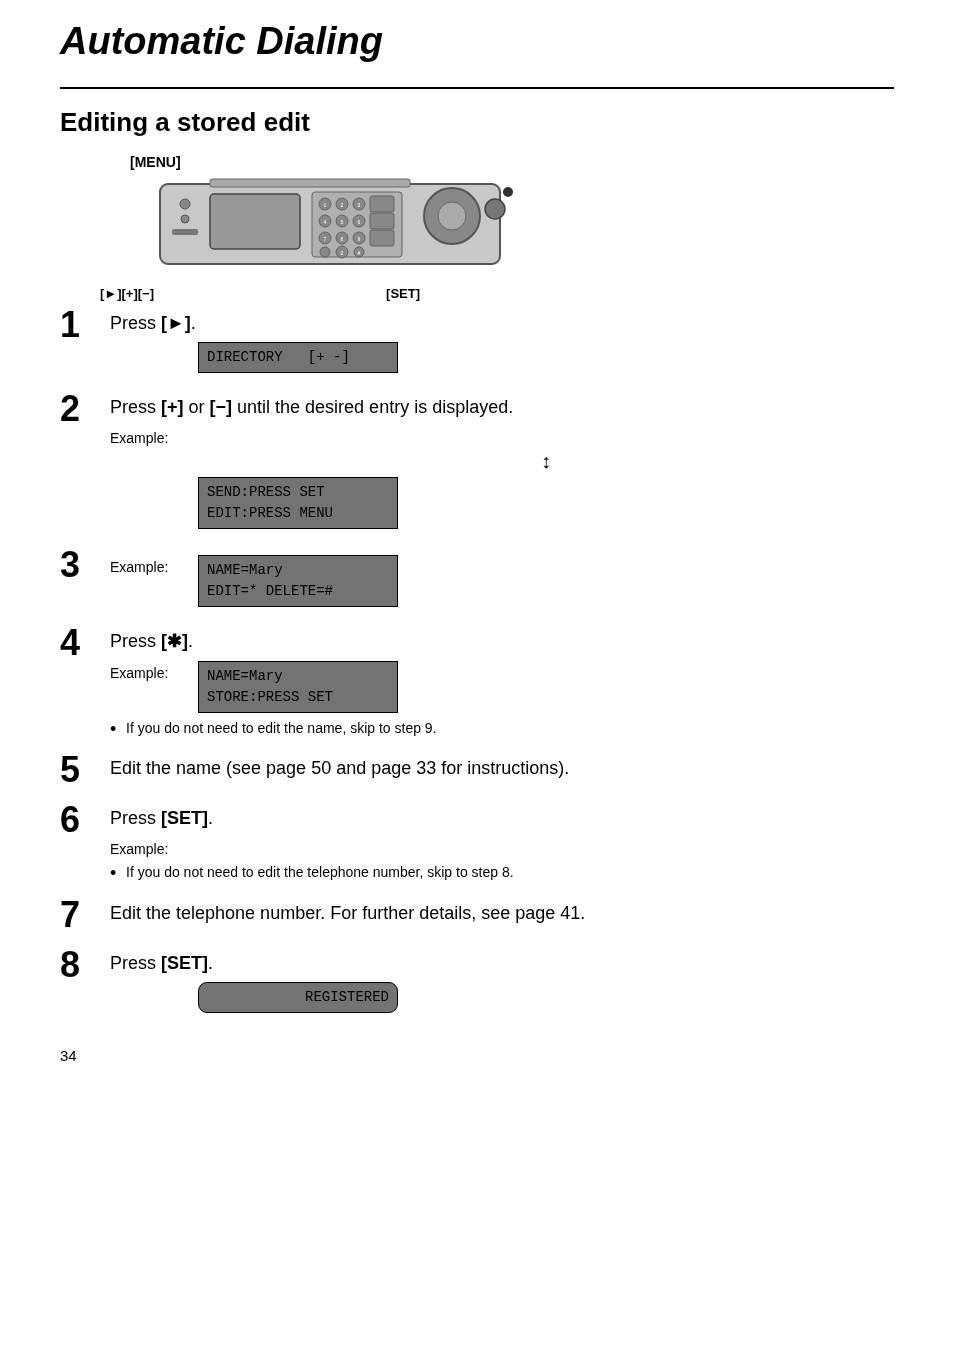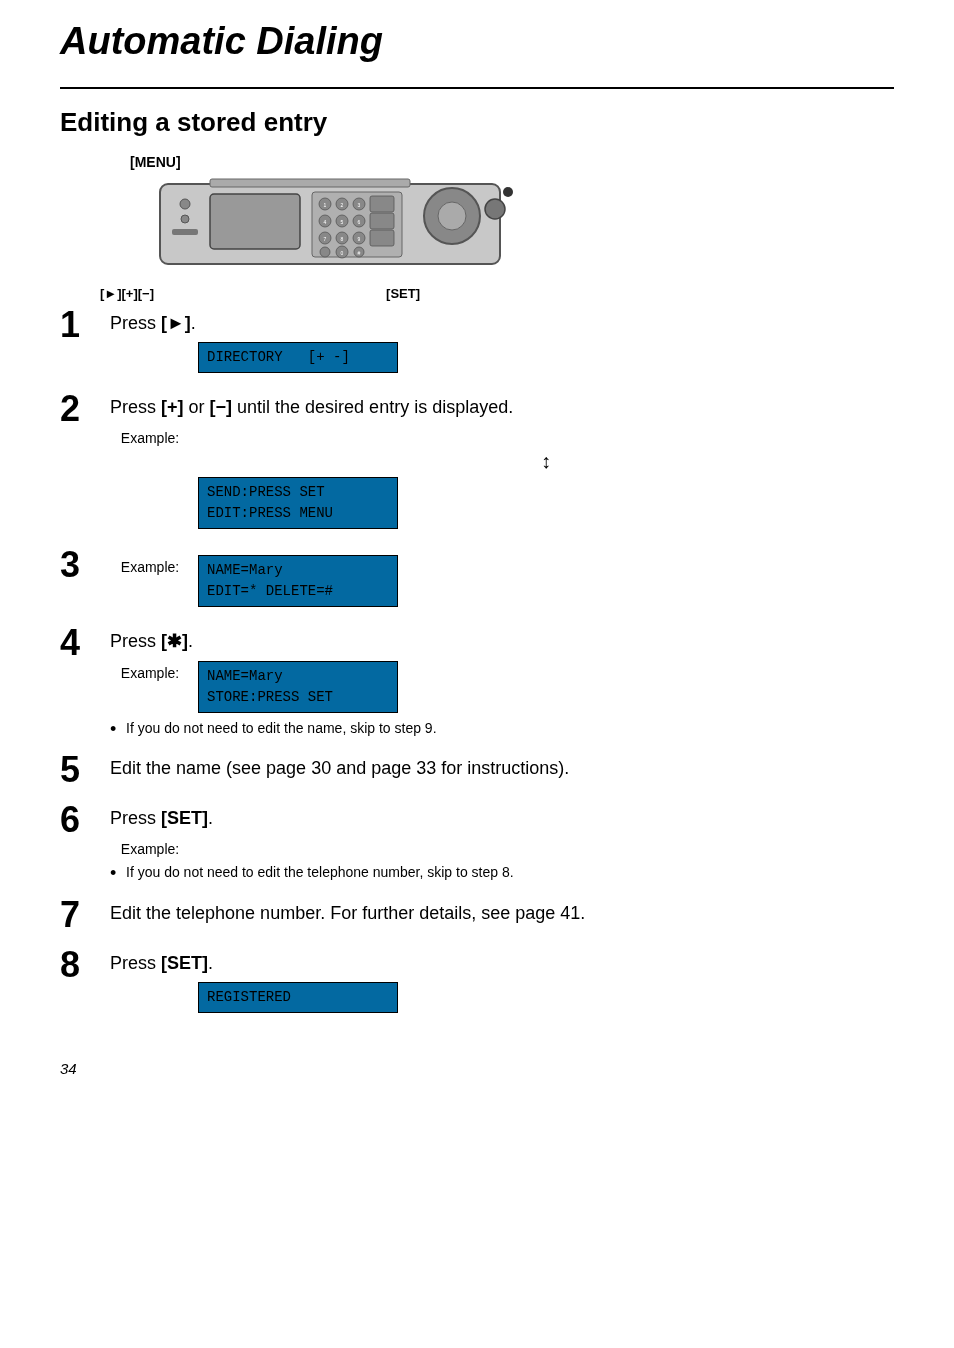--- a/index.html
+++ b/index.html
@@ -89,28 +89,28 @@
     .example-row {
       display: flex;
       align-items: flex-start;
       margin-top: 4px;
       margin-bottom: 4px;
     }
 
     .example-label {
       font-size: 14px;
       min-width: 80px;
-      text-align: center;
+      text-align: left;
       margin-right: 8px;
       padding-top: 4px;
     }
 
     .lcd-box {
       border: 1px solid #000;
-      background: #0369a1;
+      background: #737373;
       font-family: 'Courier New', Courier, monospace;
       font-size: 14px;
       padding: 4px 8px;
       min-width: 200px;
       line-height: 1.5;
     }
 
     .arrow-down {
       text-align: center;
       font-size: 20px;
@@ -128,36 +128,35 @@
 
     .bullet-dot {
       min-width: 16px;
       font-size: 18px;
       line-height: 1;
       margin-top: 1px;
     }
 
     .page-number {
       font-size: 15px;
-      font-style: italic;
-      margin-top: 43px;
+      margin-top: 30px;
     }
 
     
     .fax-svg-container {
       margin-left: 50px;
       margin-bottom: 6px;
     }
   </style>
 </head>
 <body>
 
 <div class="page-title">Automatic Dialing</div>
 
-<div class="section-title">Editing a stored entry</div>
+<div class="section-title">Editing a stored edit</div>
 
 <div class="device-area">
   <div class="menu-label">[MENU]</div>
 
   <div class="fax-svg-container">
     <svg width="380" height="100" viewBox="0 0 380 100" xmlns="http://www.w3.org/2000/svg">
 
       <rect x="10" y="10" width="340" height="80" rx="8" ry="8" fill="#c8c8c8" stroke="#555" stroke-width="2"></rect>
 
       <circle cx="35" cy="30" r="5" fill="#888" stroke="#555" stroke-width="1"></circle>
@@ -264,21 +263,21 @@
       <div class="bullet-item">
         <span class="bullet-dot">•</span>
         <span>If you do not need to edit the name, skip to step 9.</span>
       </div>
     </div>
   </div>
 
   <div class="step">
     <div class="step-number">5</div>
     <div class="step-content">
-      <div class="step-text">Edit the name (see page 30 and page 33 for instructions).</div>
+      <div class="step-text">Edit the name (see page 50 and page 33 for instructions).</div>
     </div>
   </div>
 
   <div class="step">
     <div class="step-number">6</div>
     <div class="step-content">
       <div class="step-text">Press <strong>[SET]</strong>.</div>
       <div class="example-row">
         <div class="example-label">Example:</div>
       </div>
@@ -295,20 +294,20 @@
       <div class="step-text">Edit the telephone number. For further details, see page 41.</div>
     </div>
   </div>
 
   <div class="step">
     <div class="step-number">8</div>
     <div class="step-content">
       <div class="step-text">Press <strong>[SET]</strong>.</div>
       <div class="example-row">
         <div class="example-label"></div>
-        <div class="lcd-box" style="text-align:left; min-width: 200px;">REGISTERED</div>
+        <div class="lcd-box" style="text-align:right; min-width: 200px; border-radius: 9px;">REGISTERED</div>
       </div>
     </div>
   </div>
 
 </div>
 
 <div class="page-number">34</div>
 
 </body></html>

